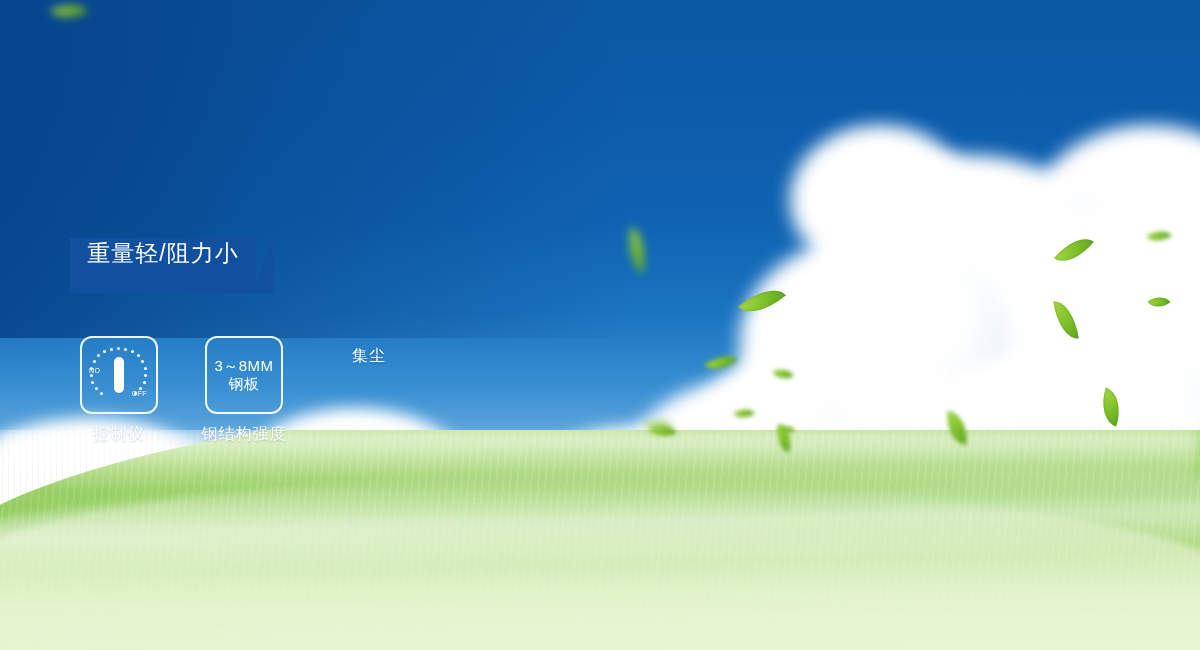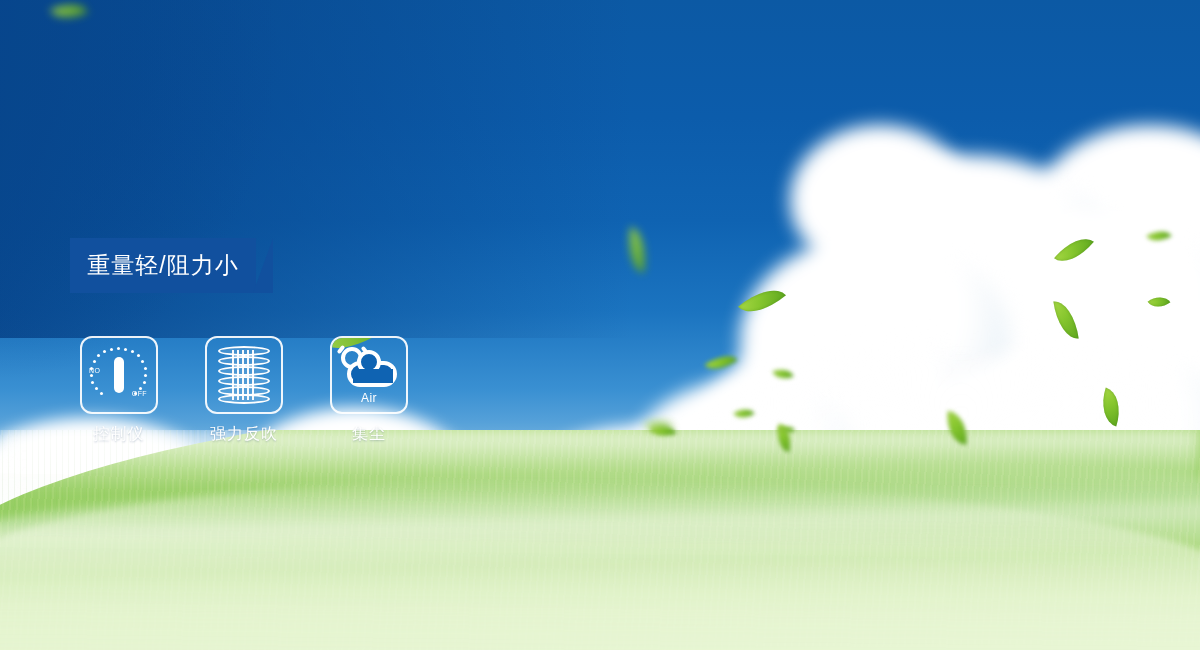--- a/index.html
+++ b/index.html
@@ -162,21 +162,21 @@
   
   .subbar{
     position:absolute;left:70px;top:238px;
     width:392px;height:55px;
     display:flex;align-items:stretch;
   }
   .sub-left{
     position:relative;
     background:#11509e;
     width:186px;
-    display:flex;align-items:center;justify-content:center;
+    display:flex;align-items:flex-start;justify-content:center;
     color:#ffffff;font-size:23px;letter-spacing:1px;
     z-index:2;
   }
   .sub-left::after{
     content:"";position:absolute;right:-17px;top:0;
     width:0;height:0;
     border-style:solid;
     border-width:0 0 55px 20px;
     border-color:transparent transparent #11509e transparent;
   }
@@ -396,46 +396,27 @@
           <div class="dot" style="left:10px;top:46px;"></div>
           <div class="needle"></div>
           <div class="no">NO</div>
           <div class="off">OFF</div>
         </div>
       </div>
       <div class="feat-label">控制仪</div>
     </div>
 
 
+
     <div class="feat">
       <div class="feat-box">
-        <div class="stack">
-          <div class="core"></div>
-          <div class="ring" style="top:0px;"></div>
-          <div class="ring" style="top:10px;"></div>
-          <div class="ring" style="top:20px;"></div>
-          <div class="ring" style="top:30px;"></div>
-          <div class="ring" style="top:40px;"></div>
-          <div class="ring" style="top:48px;"></div>
-        </div>
+        <div class="feat-text">3～8MM</div>
+        <div class="feat-text">钢板</div>
       </div>
-      <div class="feat-label">强力反吹</div>
-    </div>
-
+      <div class="feat-label">钢结构强度</div>
+    </div>
 
     <div class="feat">
-      <div class="feat-box">
-        <div class="leafstreak"></div>
-        <div class="aircloud">
-          <div class="sun"></div>
-          <div class="ray" style="left:0px;top:0px;width:4px;height:9px;transform:rotate(40deg);"></div>
-          <div class="ray" style="left:24px;top:1px;width:4px;height:9px;transform:rotate(-40deg);"></div>
-          <div class="cl"></div>
-          <div class="puff"></div>
-          <div class="mask"></div>
-        </div>
-        <div class="airtext">Air</div>
-      </div>
       <div class="feat-label">集尘</div>
     </div>
 
   </div>
 </div>
 
 </body></html>

